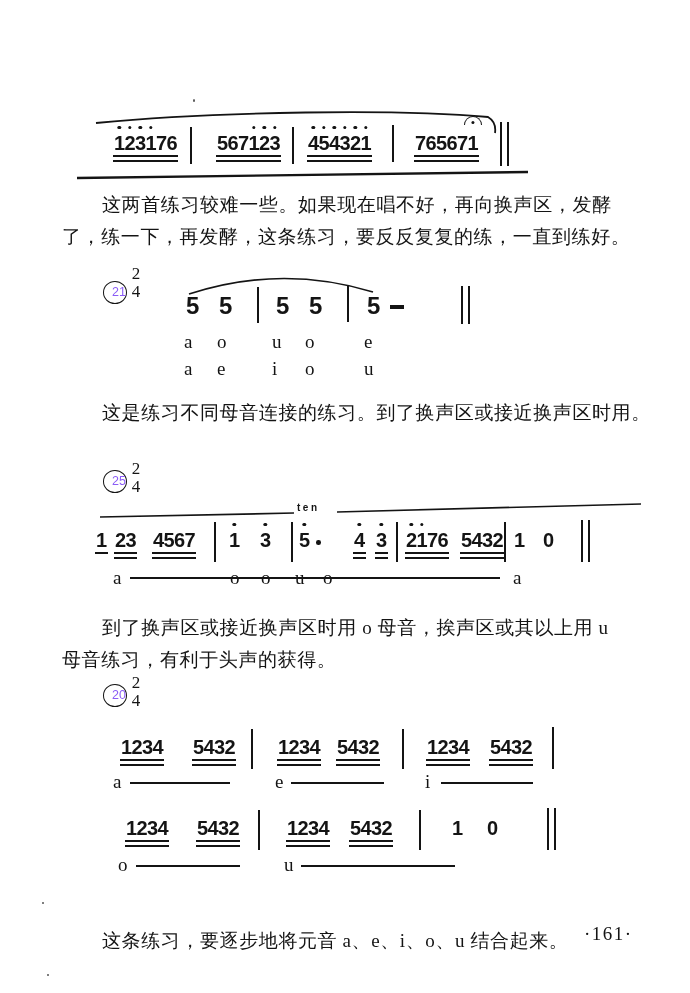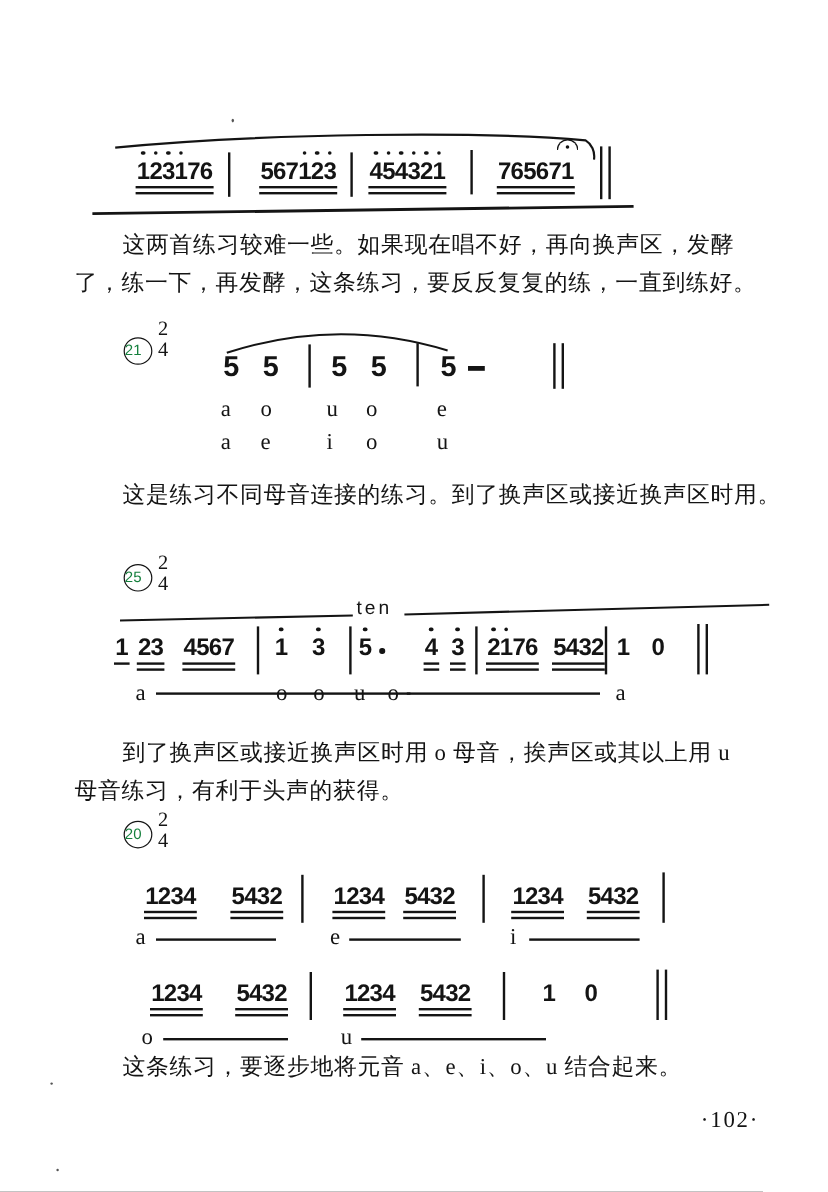--- a/index.html
+++ b/index.html
@@ -32,26 +32,26 @@
           border-radius:50%;background:#141414;}
   .bar{position:absolute;width:2px;background:#141414;}
   .dbar{position:absolute;width:5px;border-left:2px solid #141414;border-right:2px solid #141414;}
   .note5{position:absolute;font-weight:bold;font-size:24px;line-height:22px;color:#141414;
          font-family:"Liberation Sans","DejaVu Sans",sans-serif;}
   .note-dash{position:absolute;height:3.5px;background:#141414;}
   .vowel{position:absolute;font-family:"Liberation Serif","DejaVu Serif",serif;
          font-size:19px;line-height:19px;color:#141414;}
   .vdash{position:absolute;height:1.8px;background:#141414;}
   .circ{position:absolute;width:22px;height:21px;border:1.5px solid #141414;border-radius:50%;
-        font-size:12.5px;line-height:21px;text-align:left;color:#15803d;}
+        font-size:12.5px;line-height:21px;text-align:right;color:#8b5cf6;}
   .meter{position:absolute;width:20px;text-align:center;color:#141414;
          font-family:"Liberation Serif","DejaVu Serif",serif;}
   .meter-num,.meter-den{display:block;font-size:17px;line-height:18px;}
   .meter-line{height:1.7px;background:#141414;margin:1px 0;}
-  .ten{position:absolute;font-weight:normal;font-size:16px;line-height:14px;
+  .ten{position:absolute;font-weight:bold;font-size:10px;line-height:14px;
        letter-spacing:2.5px;color:#141414;}
   .pageno{position:absolute;left:584px;top:923px;font-size:19px;letter-spacing:1.5px;
           font-family:"Liberation Serif","DejaVu Serif",serif;color:#141414;}
   .speck{position:absolute;background:#555;border-radius:50%;}
 </style>
 </head>
 <body>
 
 <div class="page">
 
@@ -538,20 +538,20 @@
         </span>
       </span>
     <div class="dbar" style="left:547px;top:808px;height:42px"></div>
 
     <span class="vowel" style="left:118px;top:855px">o</span>
     <div class="vdash" style="left:136px;top:865px;width:104px"></div>
     <span class="vowel" style="left:284px;top:855px">u</span>
     <div class="vdash" style="left:301px;top:865px;width:154px"></div>
   </div>
 
-  <div class="para indent" style="top:877px">这条练习，要逐步地将元音 a、e、i、o、u 结合起来。</div>
-
-  <div class="pageno">·102·</div>
+  <div class="para indent" style="top:928px">这条练习，要逐步地将元音 a、e、i、o、u 结合起来。</div>
+
+  <div class="pageno">·161·</div>
 
   <div class="speck" style="left:42px;top:902px;width:2px;height:2px"></div>
   <div class="speck" style="left:47px;top:974px;width:2px;height:2px"></div>
   <div class="speck" style="left:193px;top:99px;width:2px;height:3px"></div>
 </div>
 
 </body></html>

